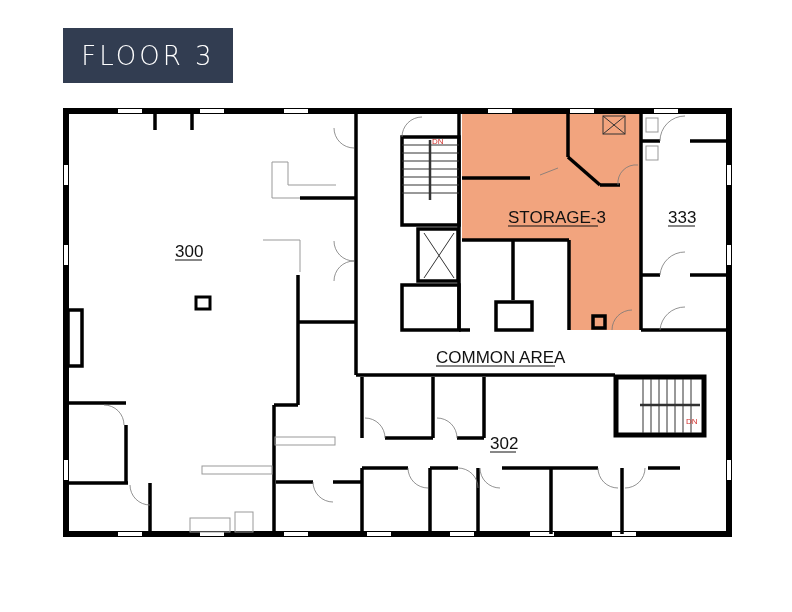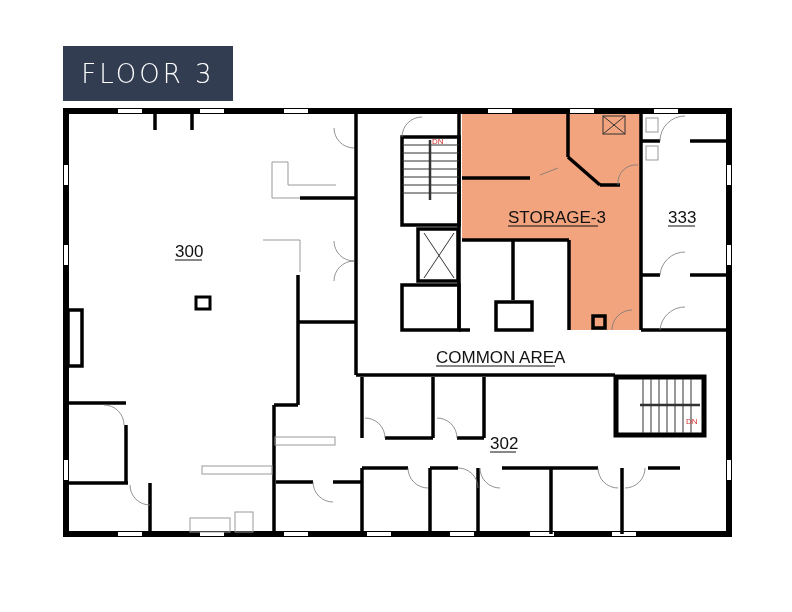--- a/index.html
+++ b/index.html
@@ -1,17 +1,17 @@
 <!DOCTYPE html>
 <html><head>
 <meta charset="utf-8">
 <style>
   html,body{margin:0;padding:0;background:#fff;}
   body{width:792px;height:612px;position:relative;overflow:hidden;font-family:"Liberation Sans",sans-serif;}
-  .floor-badge{position:absolute;left:63px;top:46px;width:170px;height:55px;background:#323d51;display:flex;align-items:center;justify-content:center;}
+  .floor-badge{position:absolute;left:63px;top:28px;width:170px;height:55px;background:#323d51;display:flex;align-items:center;justify-content:center;}
   .floor-badge span{color:#fff;font-family:"DejaVu Sans",sans-serif;font-size:26px;letter-spacing:3px;font-weight:300;}
   svg{position:absolute;left:0;top:0;}
   .lbl{font-family:"Liberation Sans",sans-serif;font-size:17px;fill:#111;}
   .dn{font-family:"Liberation Sans",sans-serif;font-size:8px;fill:#d0312d;}
 </style>
 </head>
 <body>
 
 <div class="floor-badge">
   <span>FLOOR 3</span>

